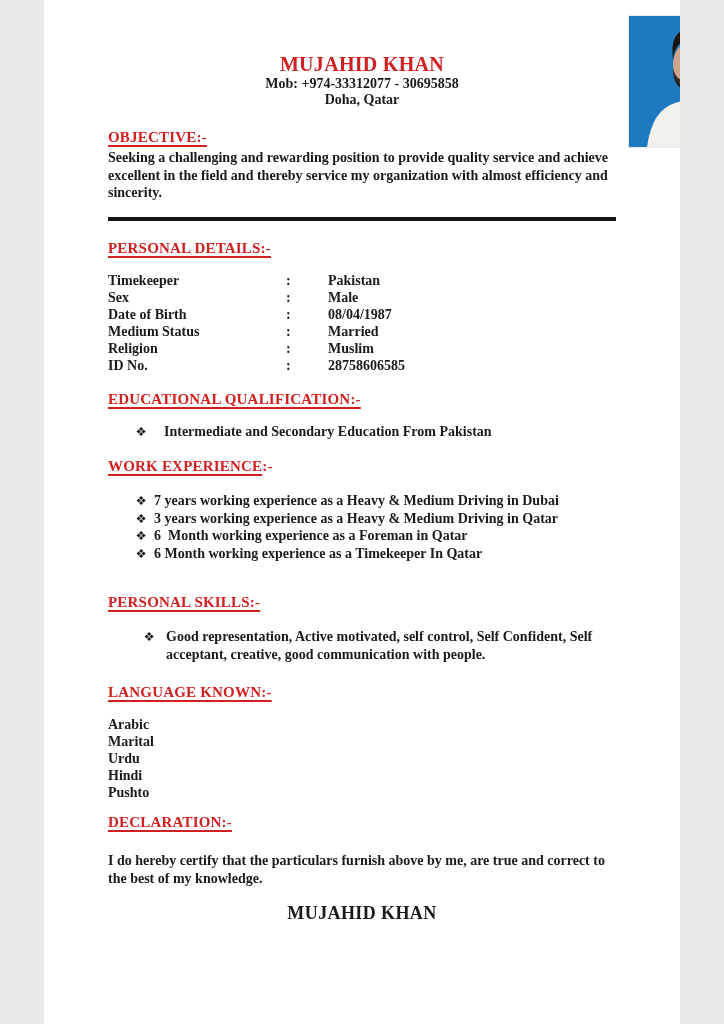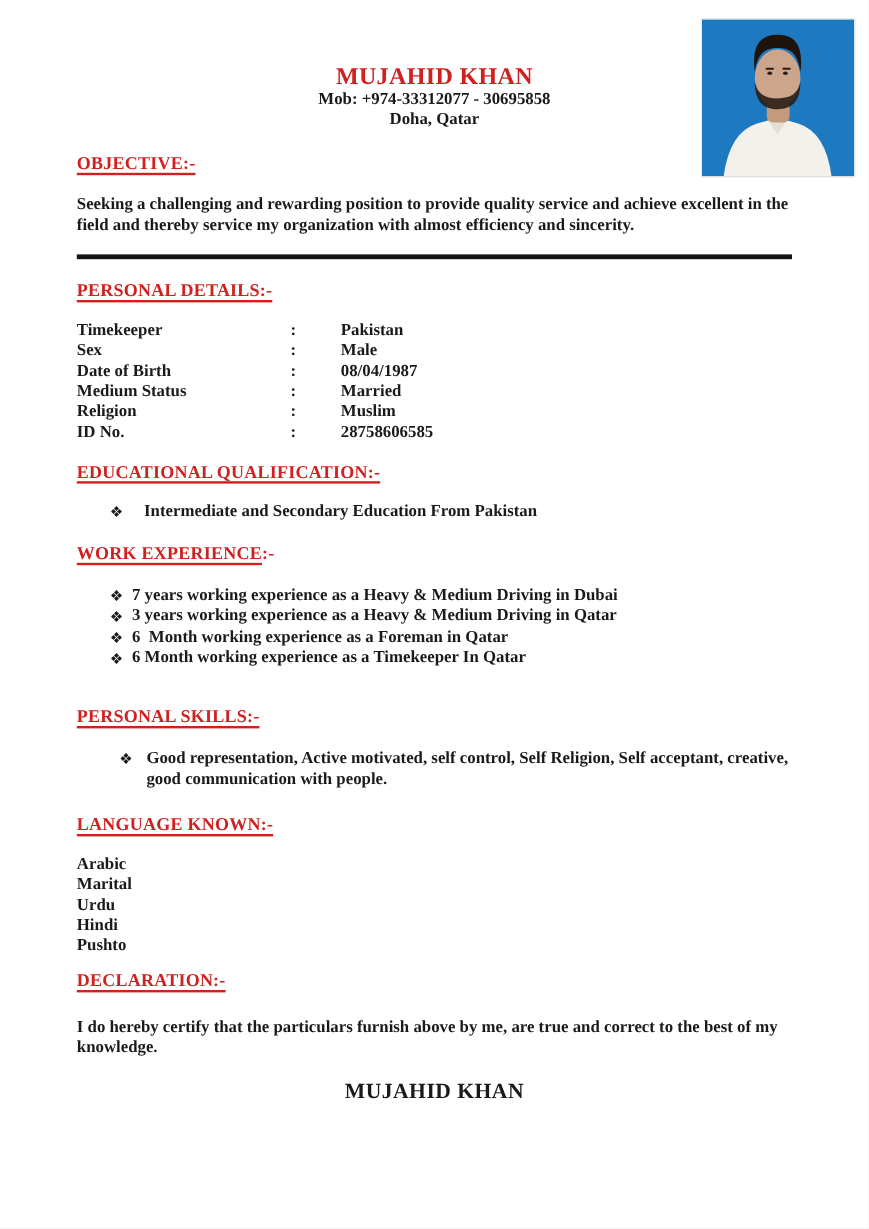--- a/index.html
+++ b/index.html
@@ -1,20 +1,20 @@
 <!DOCTYPE html>
 <html style="--accent: #d02020;"><head>
 <meta charset="utf-8">
 <style>
   :root { --accent: #d02020; --ink: #1a1a1a; }
   * { box-sizing: border-box; }
   html, body { margin: 0; padding: 0; background: #e8e8e8; }
   .page {
     position: relative;
-    width: 724px; height: 1024px;
+    width: 636px; height: 1024px;
     margin: 0 auto;
     background: #ffffff;
     font-family: "Liberation Serif", "DejaVu Serif", serif;
     font-weight: bold;
     color: var(--ink);
     padding: 52px 64px 0 64px;
     overflow: hidden;
   }
   
   .name {
@@ -46,21 +46,21 @@
     letter-spacing: 0.2px;
   }
   .heading .u {
     text-decoration: underline;
     text-decoration-thickness: 2px;
     text-underline-offset: 3px;
   }
   .para {
     font-size: 14px;
     line-height: 17.5px;
-    margin-top: 16px;
+    margin-top: 3px;
     white-space: pre-wrap;
   }
   .divider {
     height: 4px;
     background: #141414;
     margin-top: 15px;
     border: none;
   }
   
   .details { margin-top: 15px; font-size: 14px; line-height: 17px; }
@@ -208,21 +208,21 @@
       <span class="txt">6 Month working experience as a Timekeeper In Qatar</span>
     </li>
   </ul>
 
   <div class="heading mt-ps">
     <span class="u">PERSONAL SKILLS:-</span>
   </div>
   <ul class="list skills">
     <li>
       <span class="bullet">❖</span>
-      <span class="txt">Good representation, Active motivated, self control, Self Religion, Self acceptant, creative, good communication with people.</span>
+      <span class="txt">Good representation, Active motivated, self control, Self Confident, Self acceptant, creative, good communication with people.</span>
     </li>
   </ul>
 
   <div class="heading mt-lk">
     <span class="u">LANGUAGE KNOWN:-</span>
   </div>
   <div class="langs">
     <div>Arabic</div>
     <div>Marital</div>
     <div>Urdu</div>

